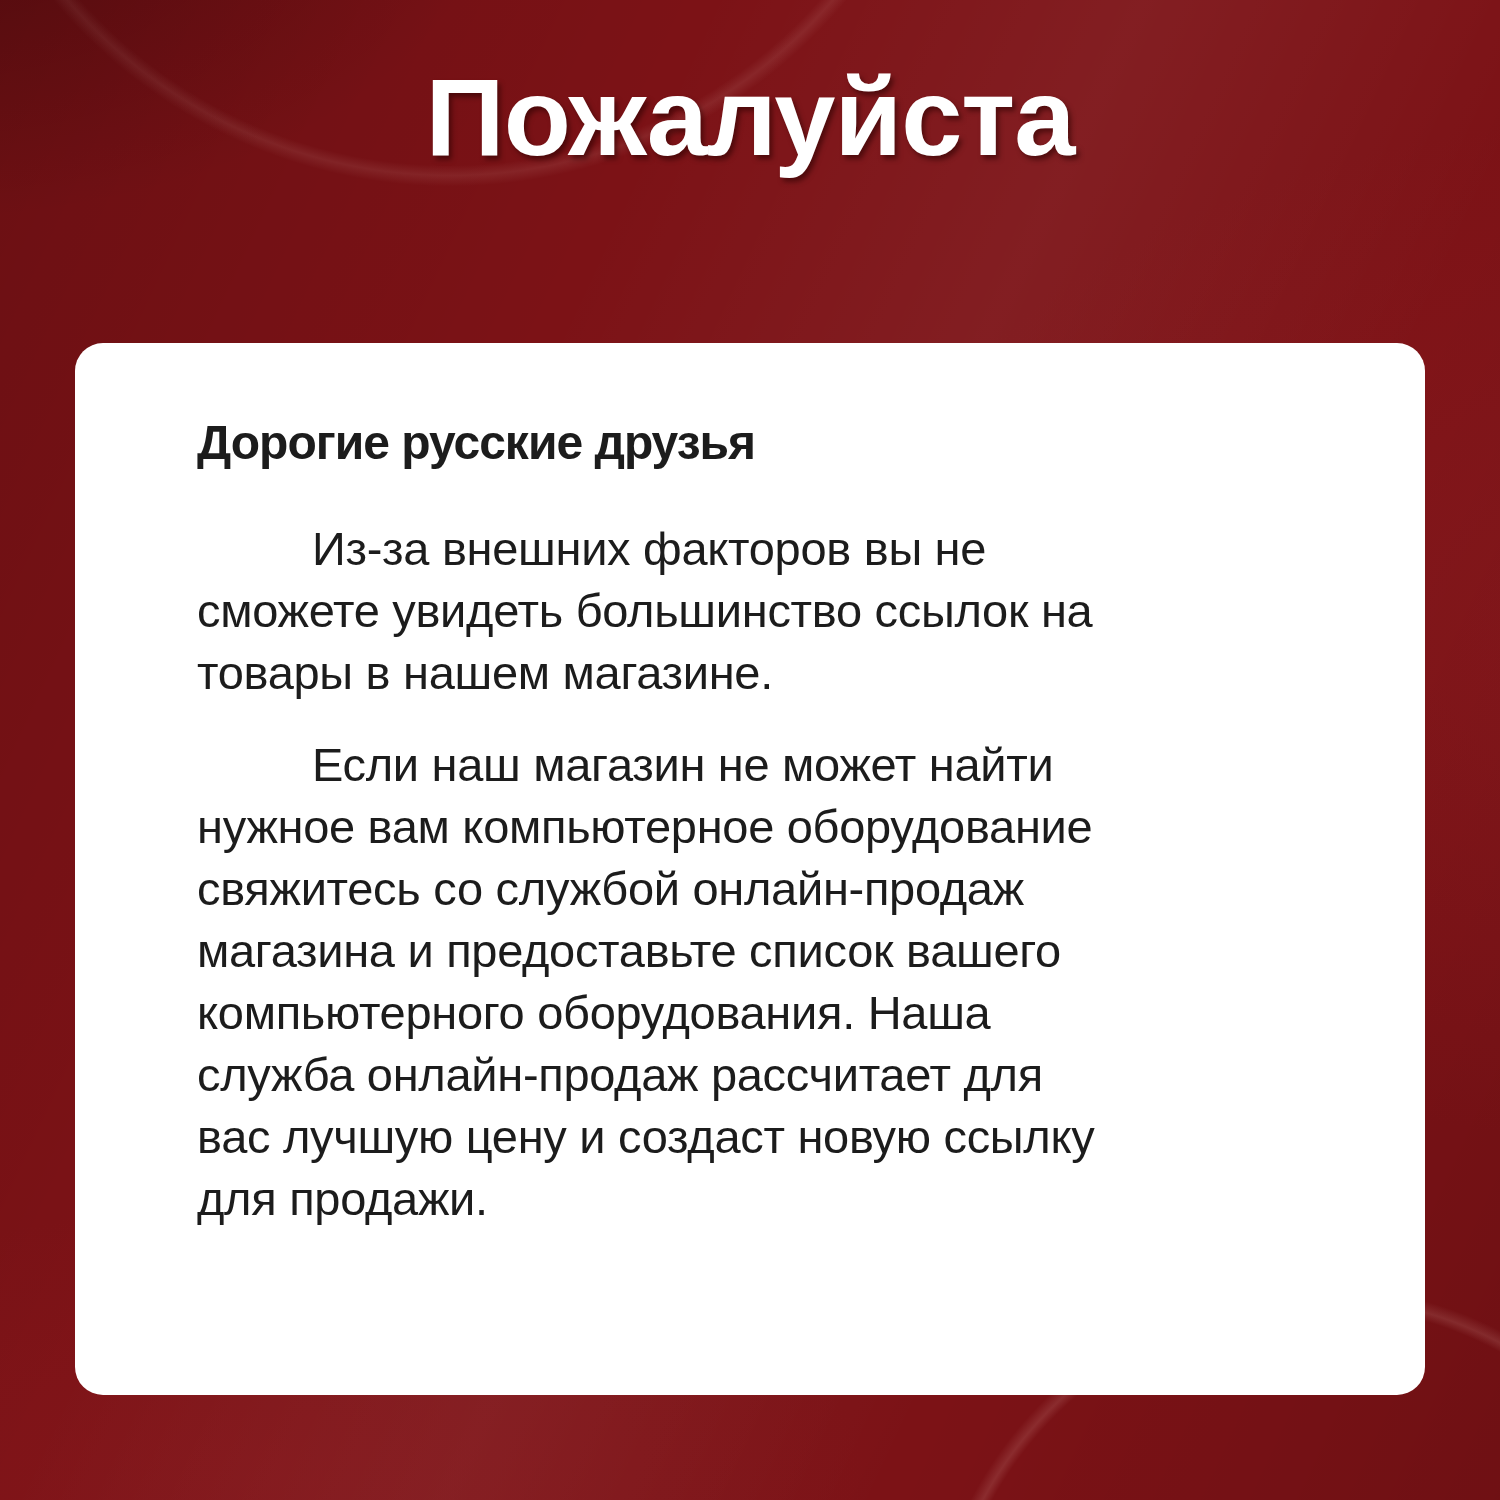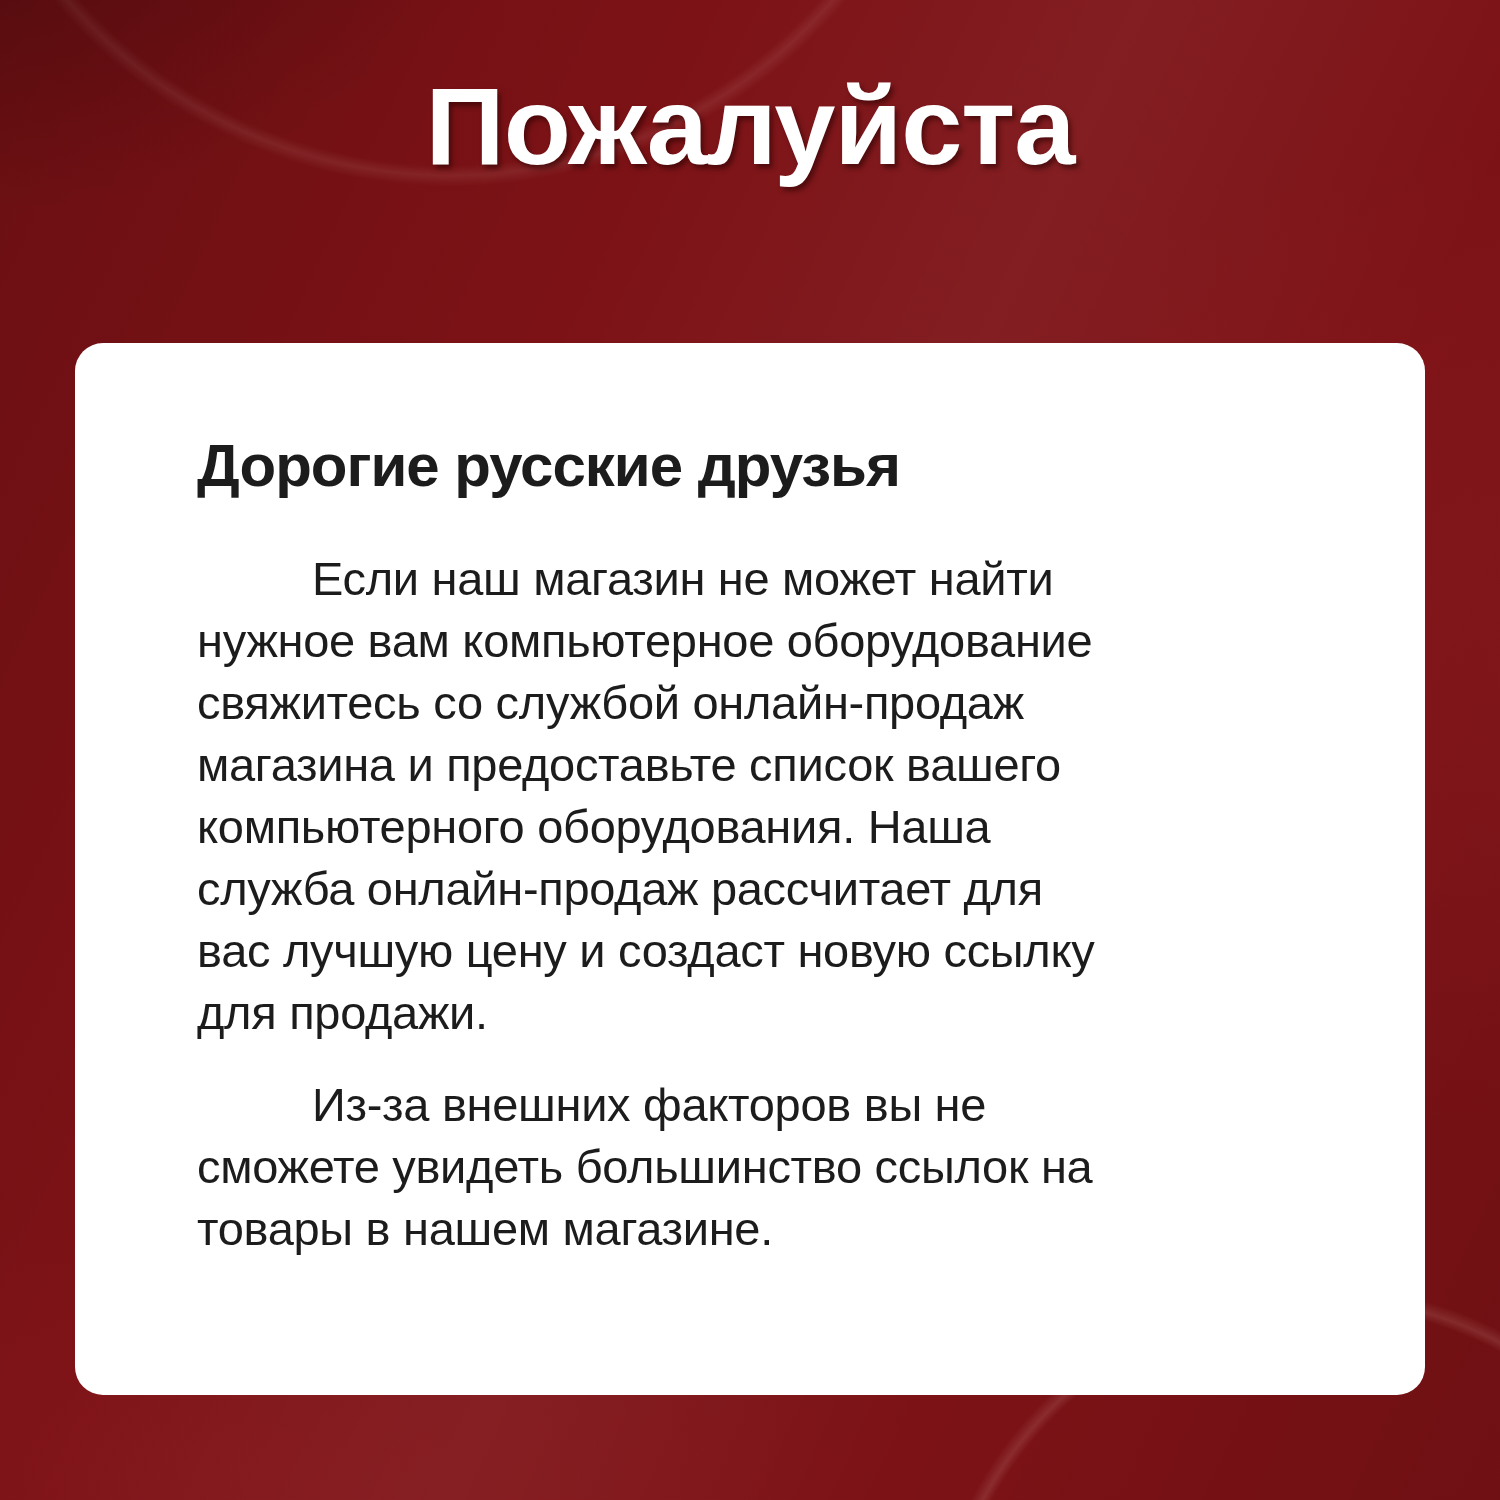--- a/index.html
+++ b/index.html
@@ -29,21 +29,21 @@
       radial-gradient(circle 780px at 30% -22%, transparent 63.5%, rgba(255,220,210,0.09) 64.8%, transparent 66.2%),
       
       linear-gradient(115deg, rgba(0,0,0,0.14) 0%, transparent 32%, rgba(255,255,255,0.05) 52%, transparent 72%, rgba(0,0,0,0.10) 100%);
   }
 
   .title {
     position: absolute;
     top: 0;
     left: 0;
     right: 0;
-    margin: 12px;
+    margin: 3px;
     padding-top: 52px;
     text-align: center;
     color: #ffffff;
     font-size: 110px;
     font-weight: bold;
     line-height: 124px;
     letter-spacing: -1px;
     text-shadow: 3px 4px 5px rgba(40, 0, 0, 0.55);
   }
   .title-line { display: block; }
@@ -54,23 +54,23 @@
     top: 343px;
     width: 1350px;
     height: 1052px;
     background: #ffffff;
     border-radius: 28px;
     box-sizing: border-box;
     padding: 72px 130px 0 122px;
   }
 
   .card-heading {
-    margin: 16px 0 48px 0;
+    margin: 0 0 48px 0;
     color: #1c1c1c;
-    font-size: 60px;
+    font-size: 48px;
     font-weight: bold;
     letter-spacing: -1px;
     line-height: 1.15;
   }
 
   .card-paragraph {
     margin: 0 0 30px 0;
     color: #1c1c1c;
     font-size: 47px;
     line-height: 62px;
@@ -82,25 +82,25 @@
 </head>
 <body>
 
 <div class="poster">
   <h1 class="title">
     <span class="title-line">Пожалуйста</span>
   </h1>
 
   <div class="card">
     <h2 class="card-heading">Дорогие русские друзья</h2>
+    <p class="card-paragraph">Из-за внешних факторов вы не
+сможете увидеть большинство ссылок на
+товары в нашем магазине.</p>
     <p class="card-paragraph">Если наш магазин не может найти
 нужное вам компьютерное оборудование
 свяжитесь со службой онлайн-продаж
 магазина и предоставьте список вашего
 компьютерного оборудования. Наша
 служба онлайн-продаж рассчитает для
 вас лучшую цену и создаст новую ссылку
 для продажи.</p>
-    <p class="card-paragraph">Из-за внешних факторов вы не
-сможете увидеть большинство ссылок на
-товары в нашем магазине.</p>
   </div>
 </div>
 
 </body></html>

